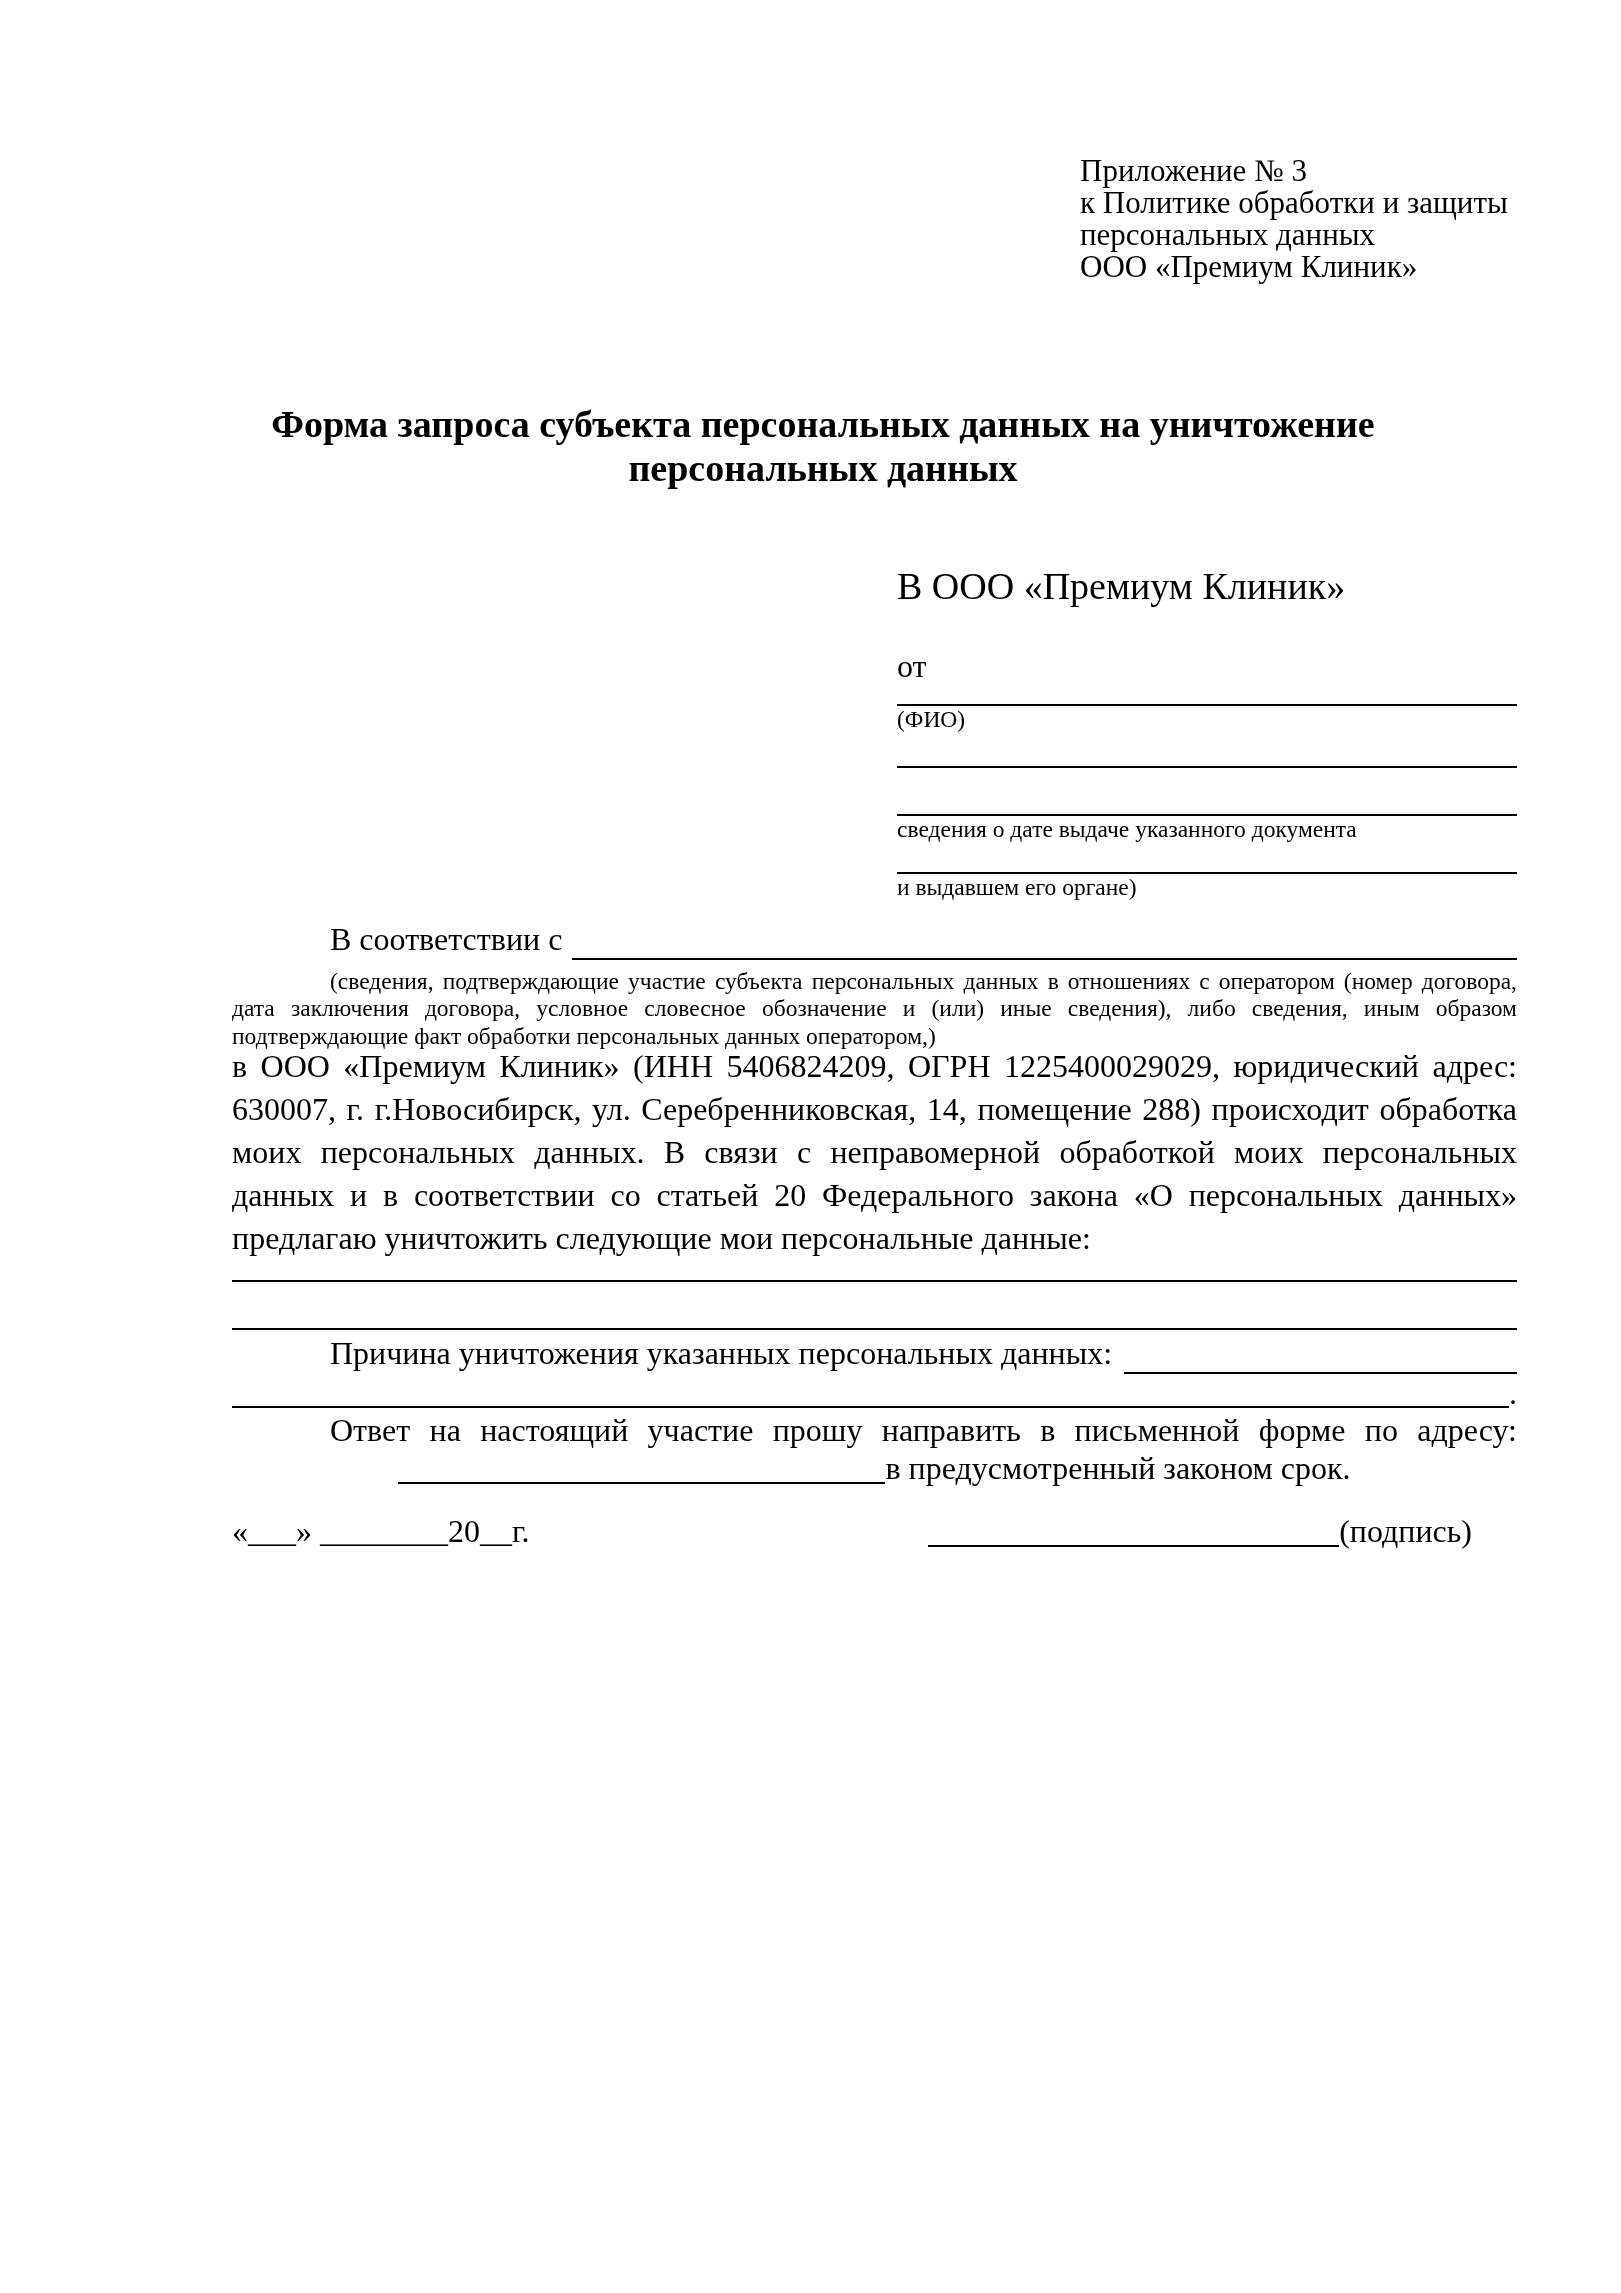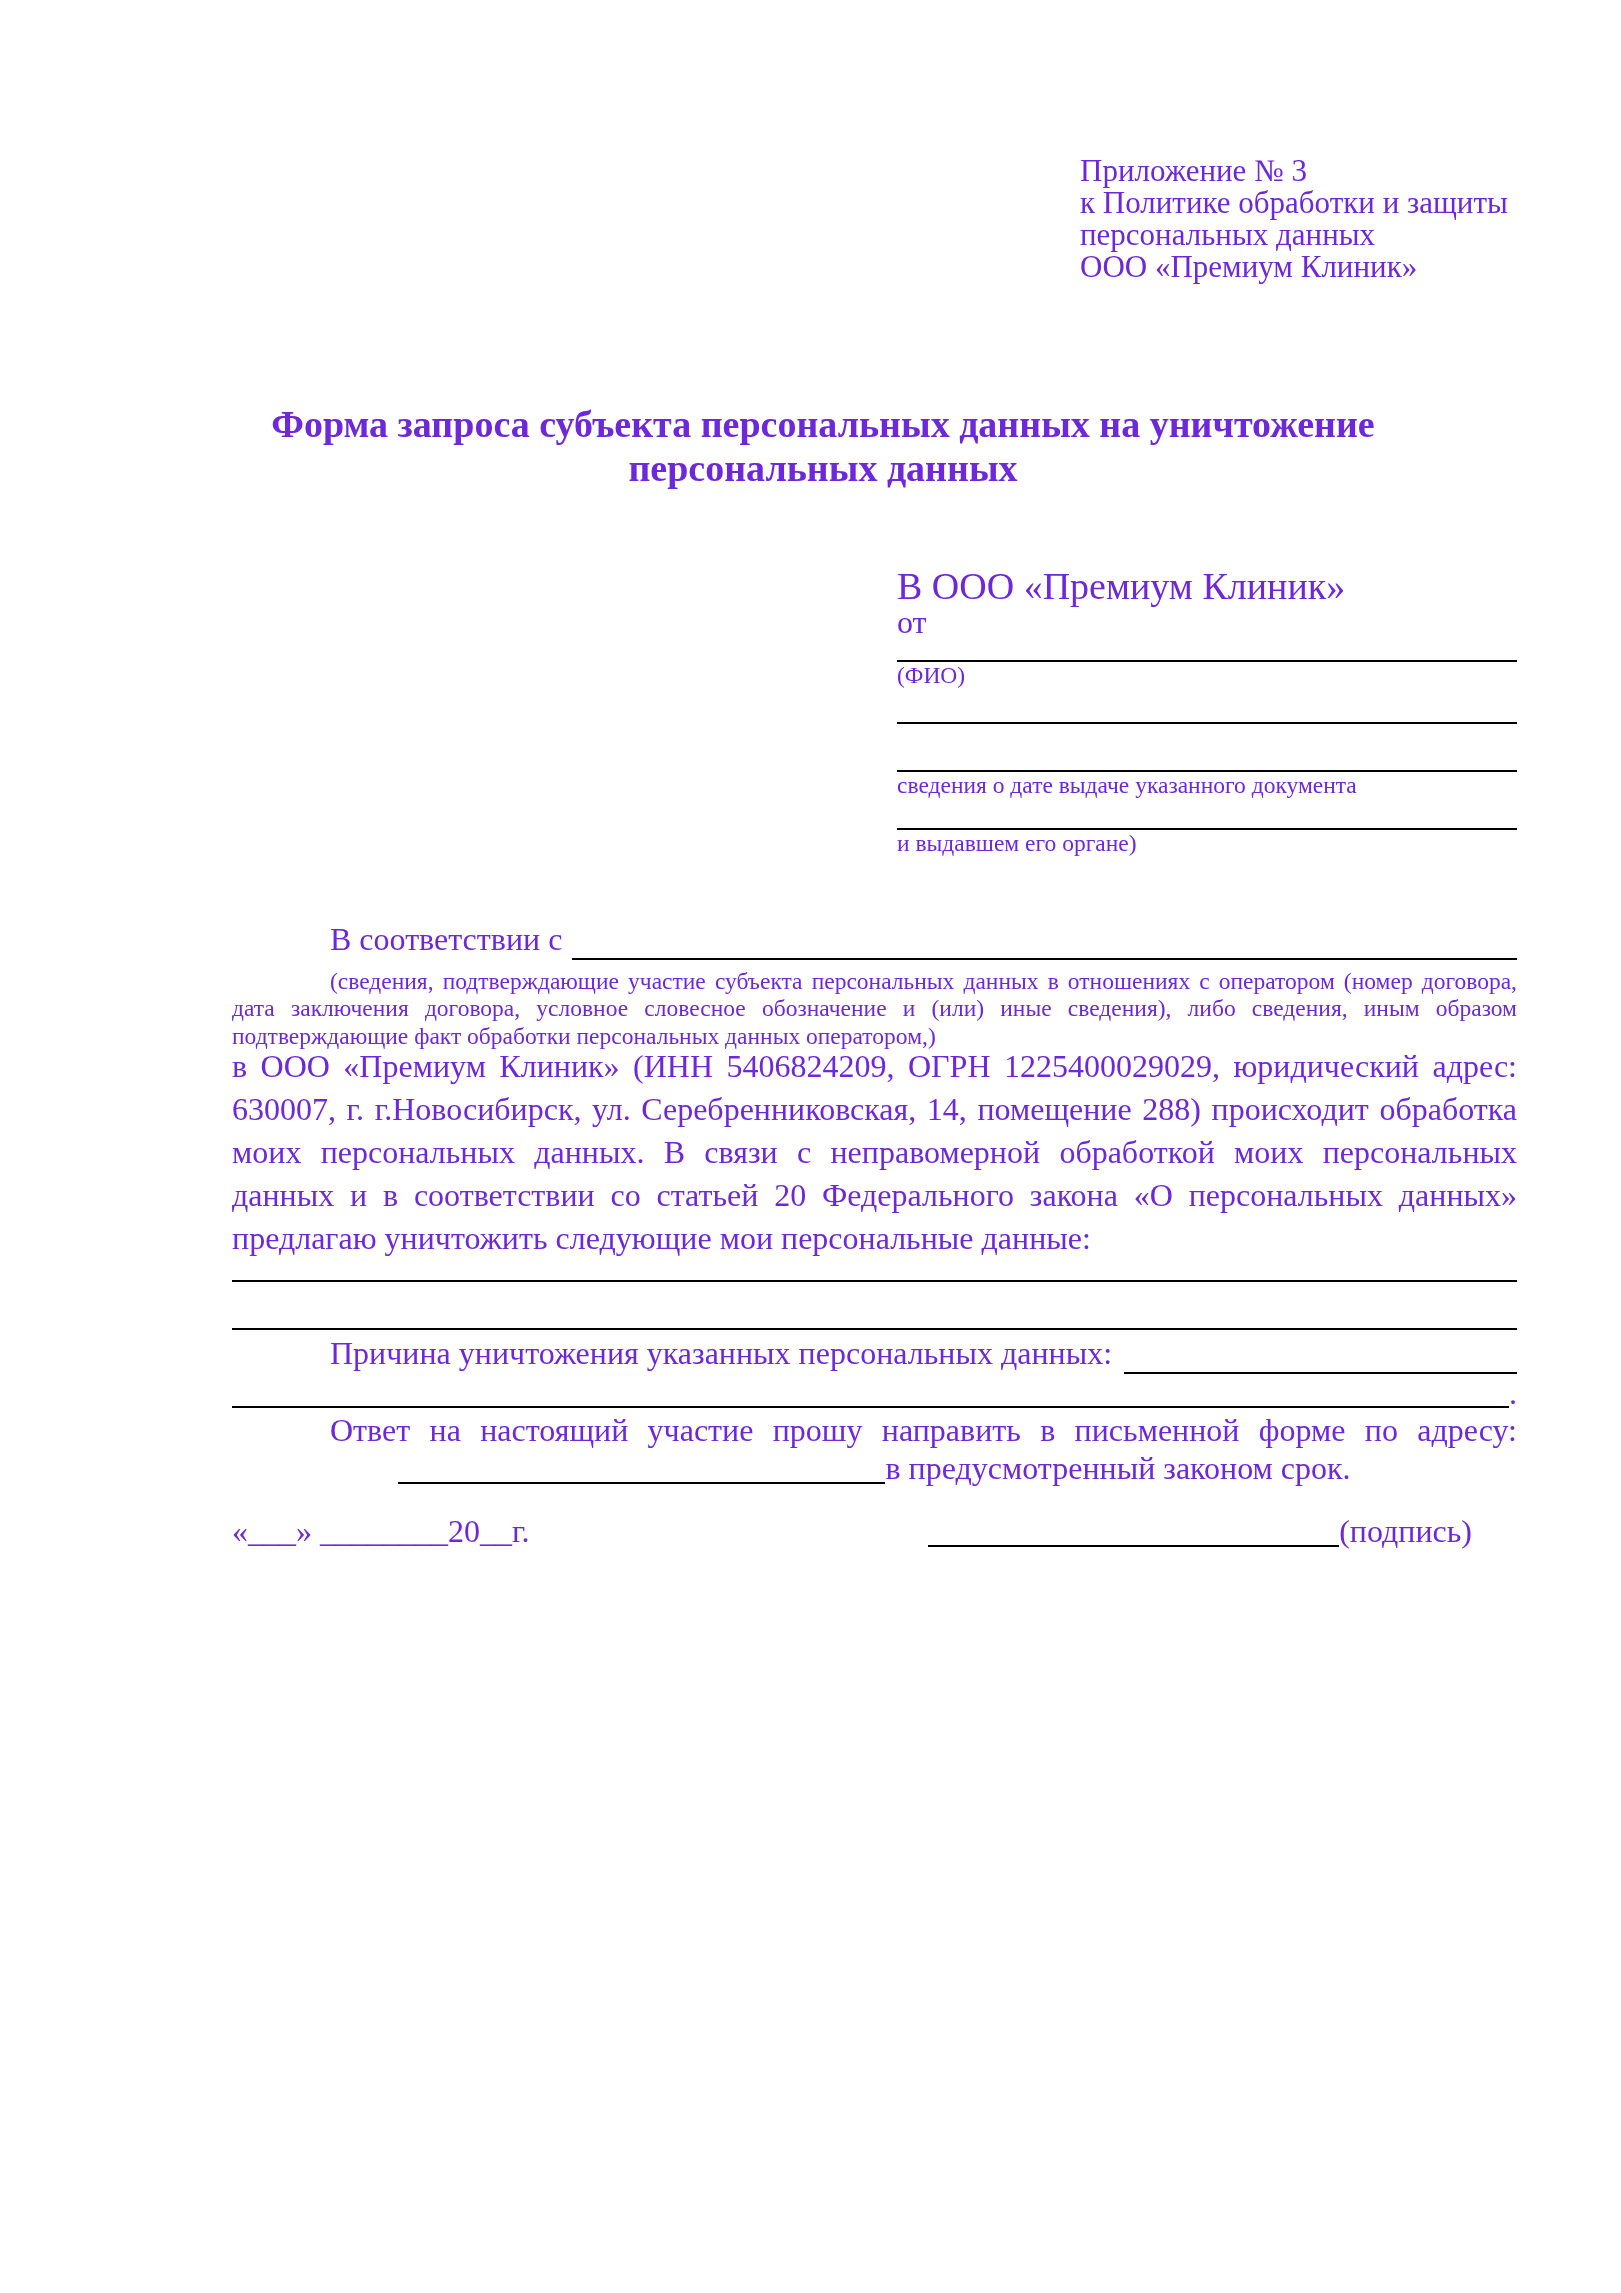--- a/index.html
+++ b/index.html
@@ -5,21 +5,21 @@
   html, body {
     margin: 0;
     padding: 0;
     background: #ffffff;
   }
   .page {
     position: relative;
     width: 1621px;
     height: 2294px;
     background: #ffffff;
-    color: #6d28d9;
+    color: #000000;
     font-family: "Liberation Serif", "DejaVu Serif", serif;
     overflow: hidden;
   }
   .content {
     position: absolute;
     left: 232px;
     right: 104px;
     top: 0;
     bottom: 0;
   }
@@ -50,21 +50,21 @@
   }
 
   
   .addressee {
     position: absolute;
     left: 665px;
     right: 0;
     top: 567px;
   }
   .addr-to { font-size: 38px; line-height: 39px; white-space: nowrap; }
-  .addr-from { font-size: 32px; line-height: 32px; }
+  .addr-from { font-size: 32px; line-height: 32px; margin-top: 44px; }
   .blank { border-bottom: 2.9px solid #000; }
   .blank.l1 { height: 21.6px; }
   .blank.l2 { height: 34px; border-bottom-width: 2.5px; }
   .blank.l3 { height: 46px; border-bottom-width: 2.5px; }
   .blank.l4 { height: 29px; border-bottom-width: 2.5px; }
   .flabel {
     font-size: 23.5px;
     line-height: 26.5px;
     text-align: left;
     white-space: nowrap;

